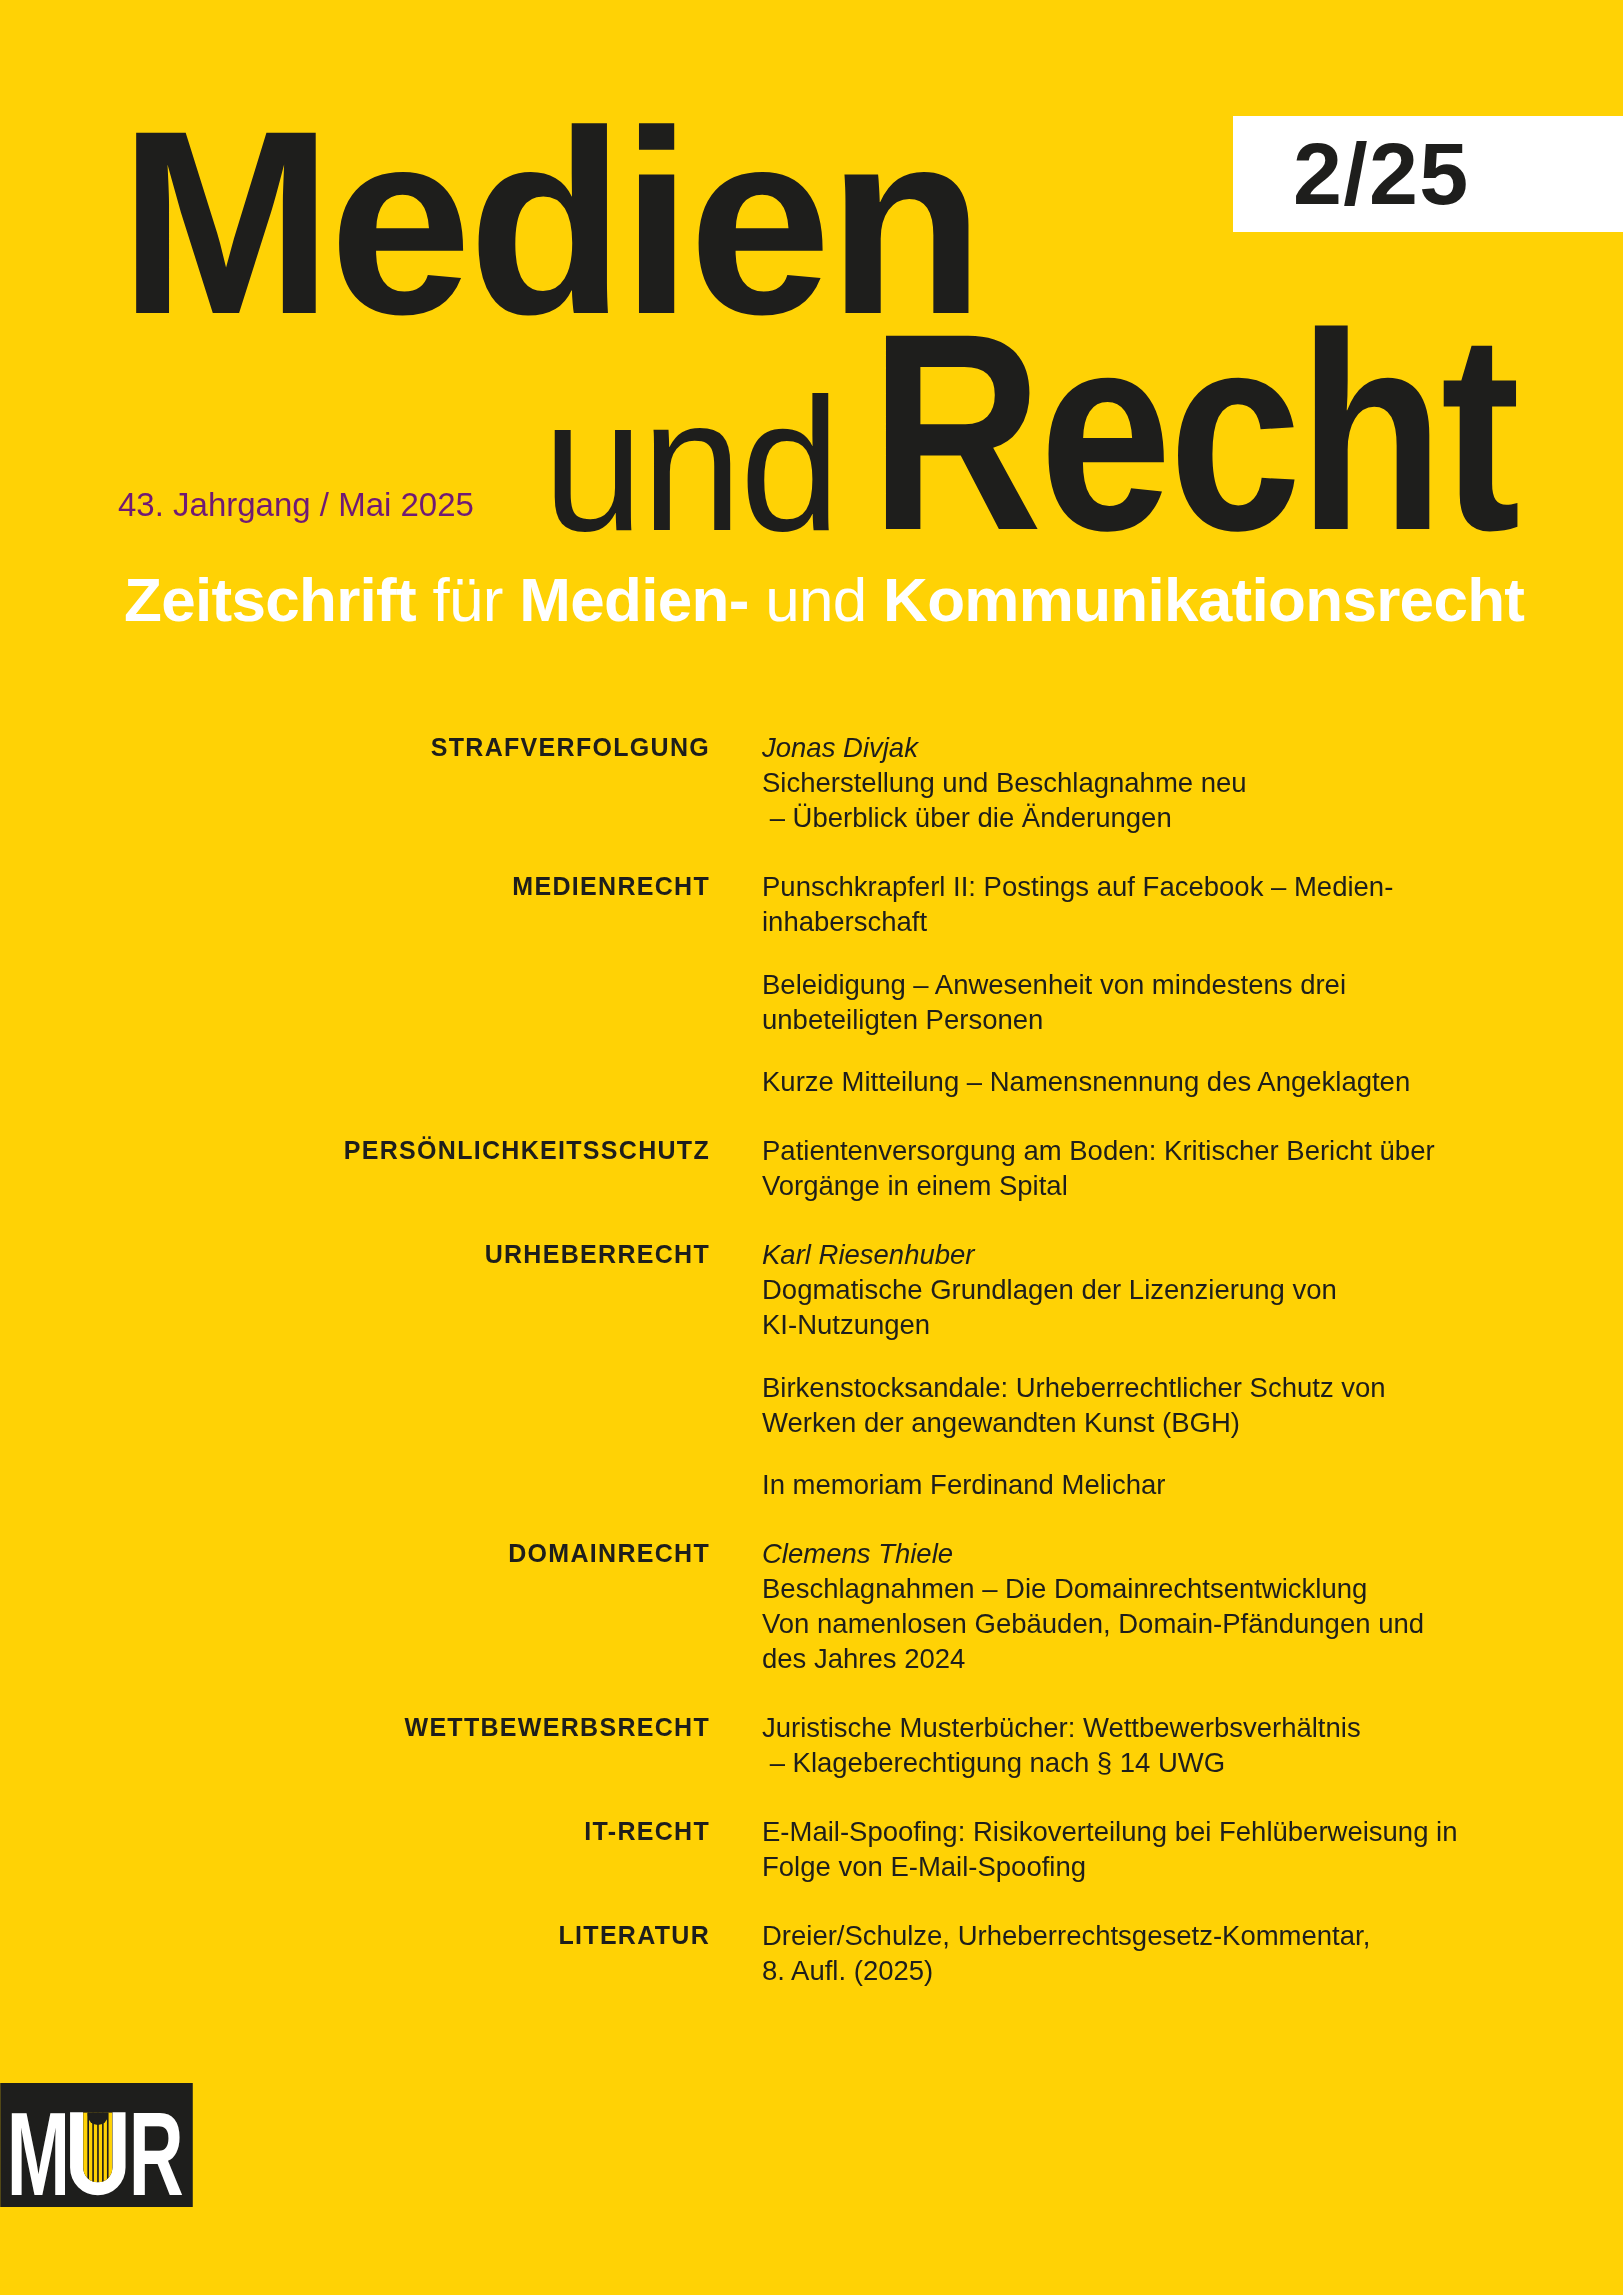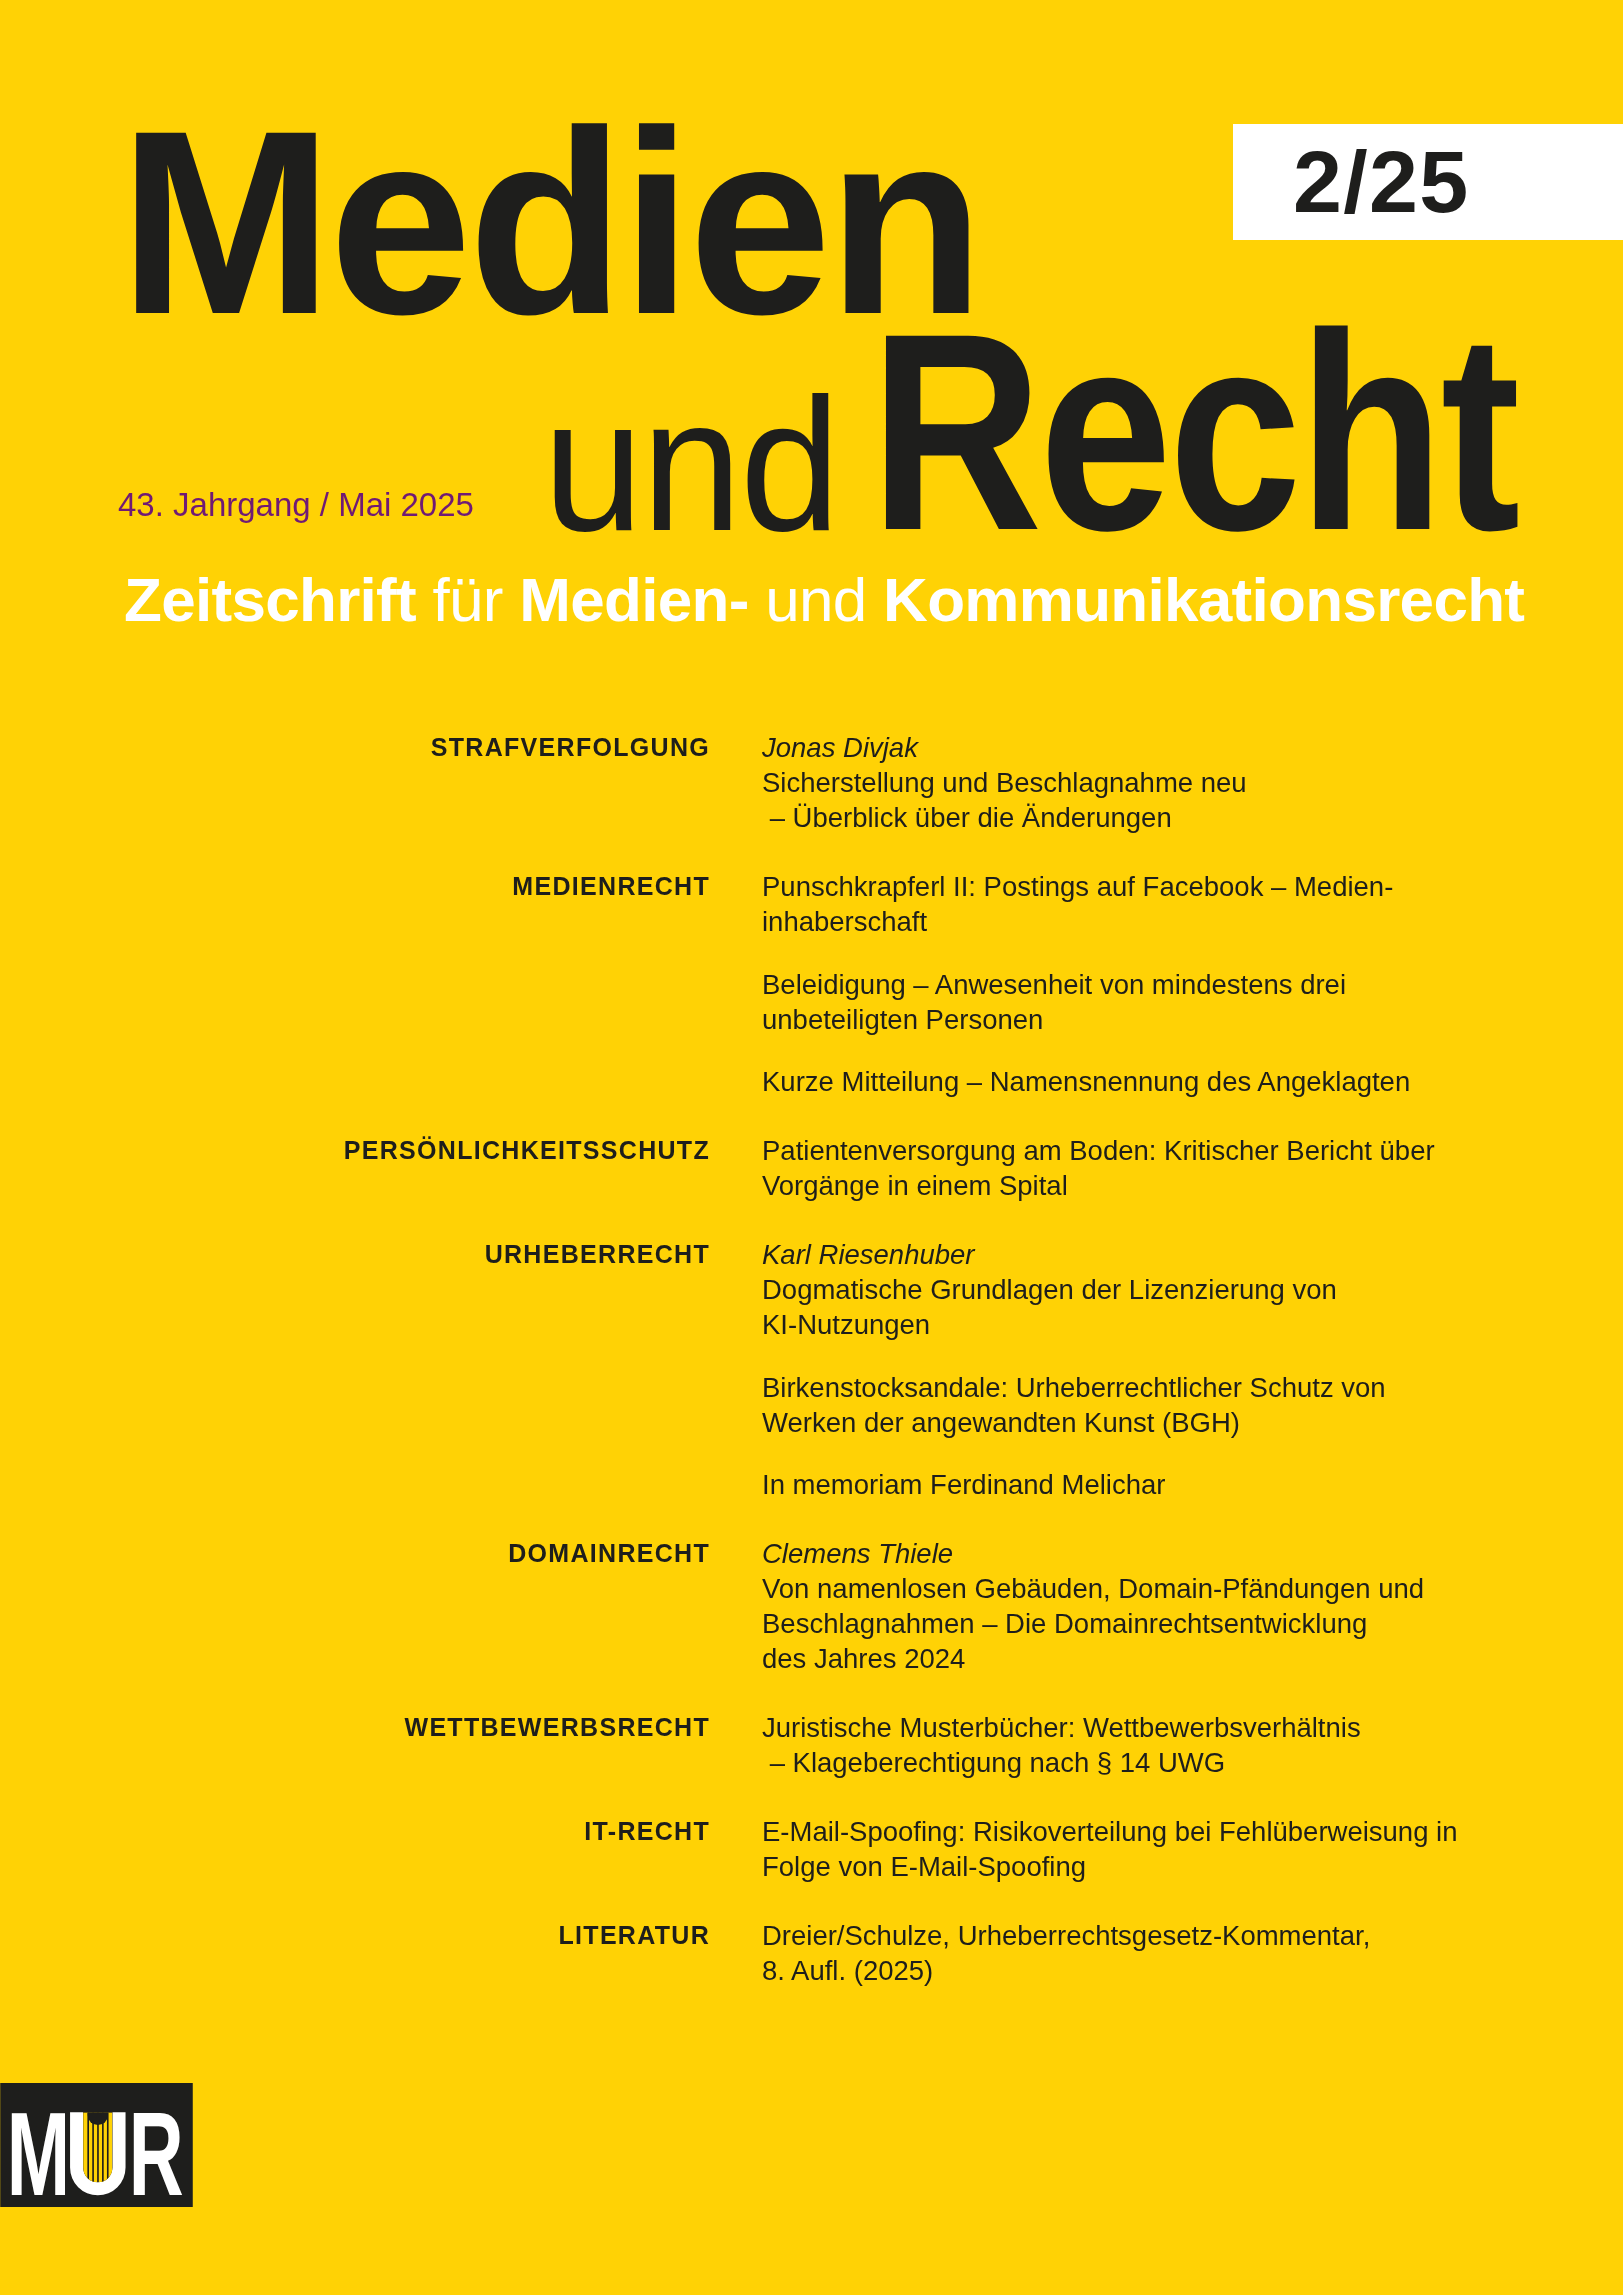--- a/index.html
+++ b/index.html
@@ -2,21 +2,21 @@
 <html style="font-size:10.5px"><head>
 <meta charset="utf-8">
 <style>
   html,body{margin:0;padding:0;background:#888;}
   .page{
     position:relative;width:1623px;height:2295px;overflow:hidden;
     background:#ffd205;color:#1e1e1c;
     font-family:"Liberation Sans",sans-serif;
   }
   
-  .issue-box{position:absolute;left:1233px;top:116px;width:390px;height:116px;background:#ffffff;margin-top:8px;}
+  .issue-box{position:absolute;left:1233px;top:116px;width:390px;height:116px;background:#ffffff;}
   .issue-num{position:absolute;left:60px;top:0;font-weight:700;font-size:88px;line-height:116px;letter-spacing:1.3px;color:#1e1e1c;white-space:nowrap;}
   .title-medien{
     position:absolute;left:119px;top:92px;font-size:262px;line-height:262px;
     font-weight:700;letter-spacing:-3.9px;white-space:nowrap;
     transform:scaleX(.98);transform-origin:0 0;
   }
   .title-und{
     position:absolute;left:543px;top:369px;font-size:190px;line-height:190px;
     font-weight:400;letter-spacing:-2px;white-space:nowrap;
     transform:scaleX(.95);transform-origin:0 0;
@@ -112,22 +112,22 @@
           <div class="toc-entry">
             <div class="toc-line"><span class="r">In memoriam Ferdinand Melichar</span></div>
           </div>
         </div>
       </div>
       <div class="toc-section">
         <div class="toc-category">DOMAINRECHT</div>
         <div class="toc-entries">
           <div class="toc-entry">
             <div class="toc-line"><span class="i">Clemens Thiele</span></div>
+            <div class="toc-line"><span class="b">Beschlagnahmen – Die Domainrechtsentwicklung</span></div>
             <div class="toc-line"><span class="b">Von namenlosen Gebäuden, Domain-Pfändungen und</span></div>
-            <div class="toc-line"><span class="b">Beschlagnahmen – Die Domainrechtsentwicklung</span></div>
             <div class="toc-line"><span class="b">des Jahres 2024</span></div>
           </div>
         </div>
       </div>
       <div class="toc-section">
         <div class="toc-category">WETTBEWERBSRECHT</div>
         <div class="toc-entries">
           <div class="toc-entry">
             <div class="toc-line"><span class="b">Juristische Musterbücher:</span><span class="r"> Wettbewerbsverhältnis</span></div>
             <div class="toc-line"><span class="r">&nbsp;– Klageberechtigung nach § 14 UWG</span></div>

